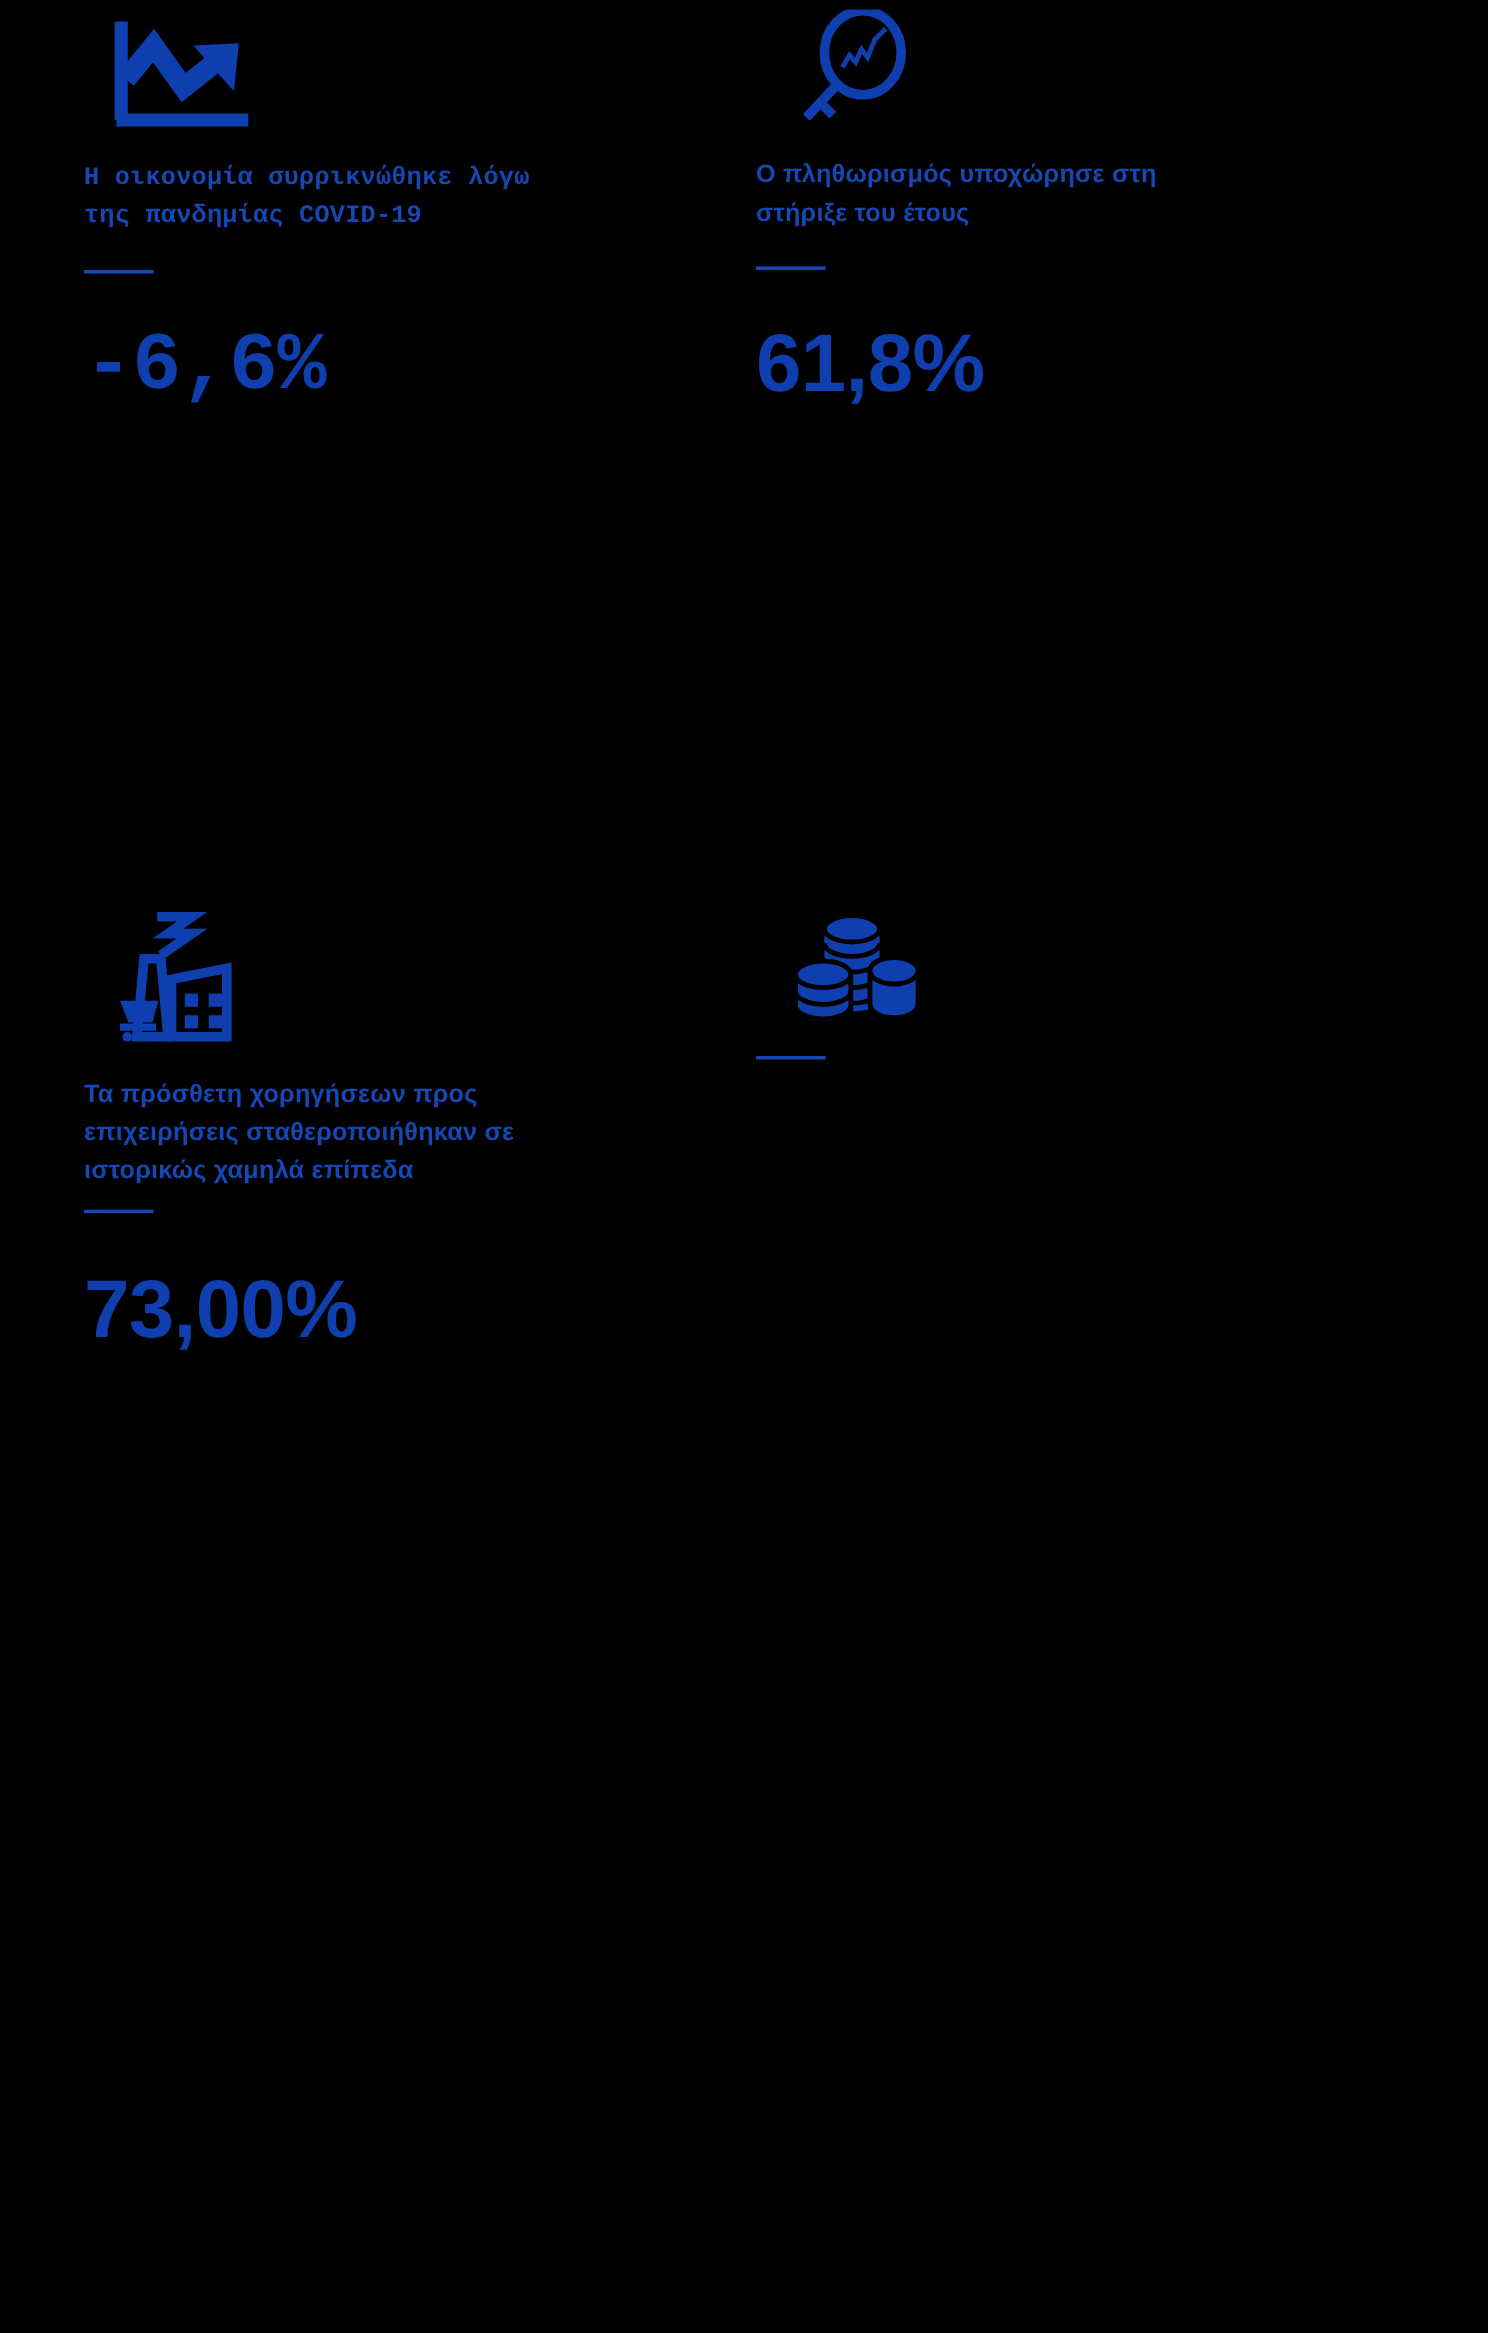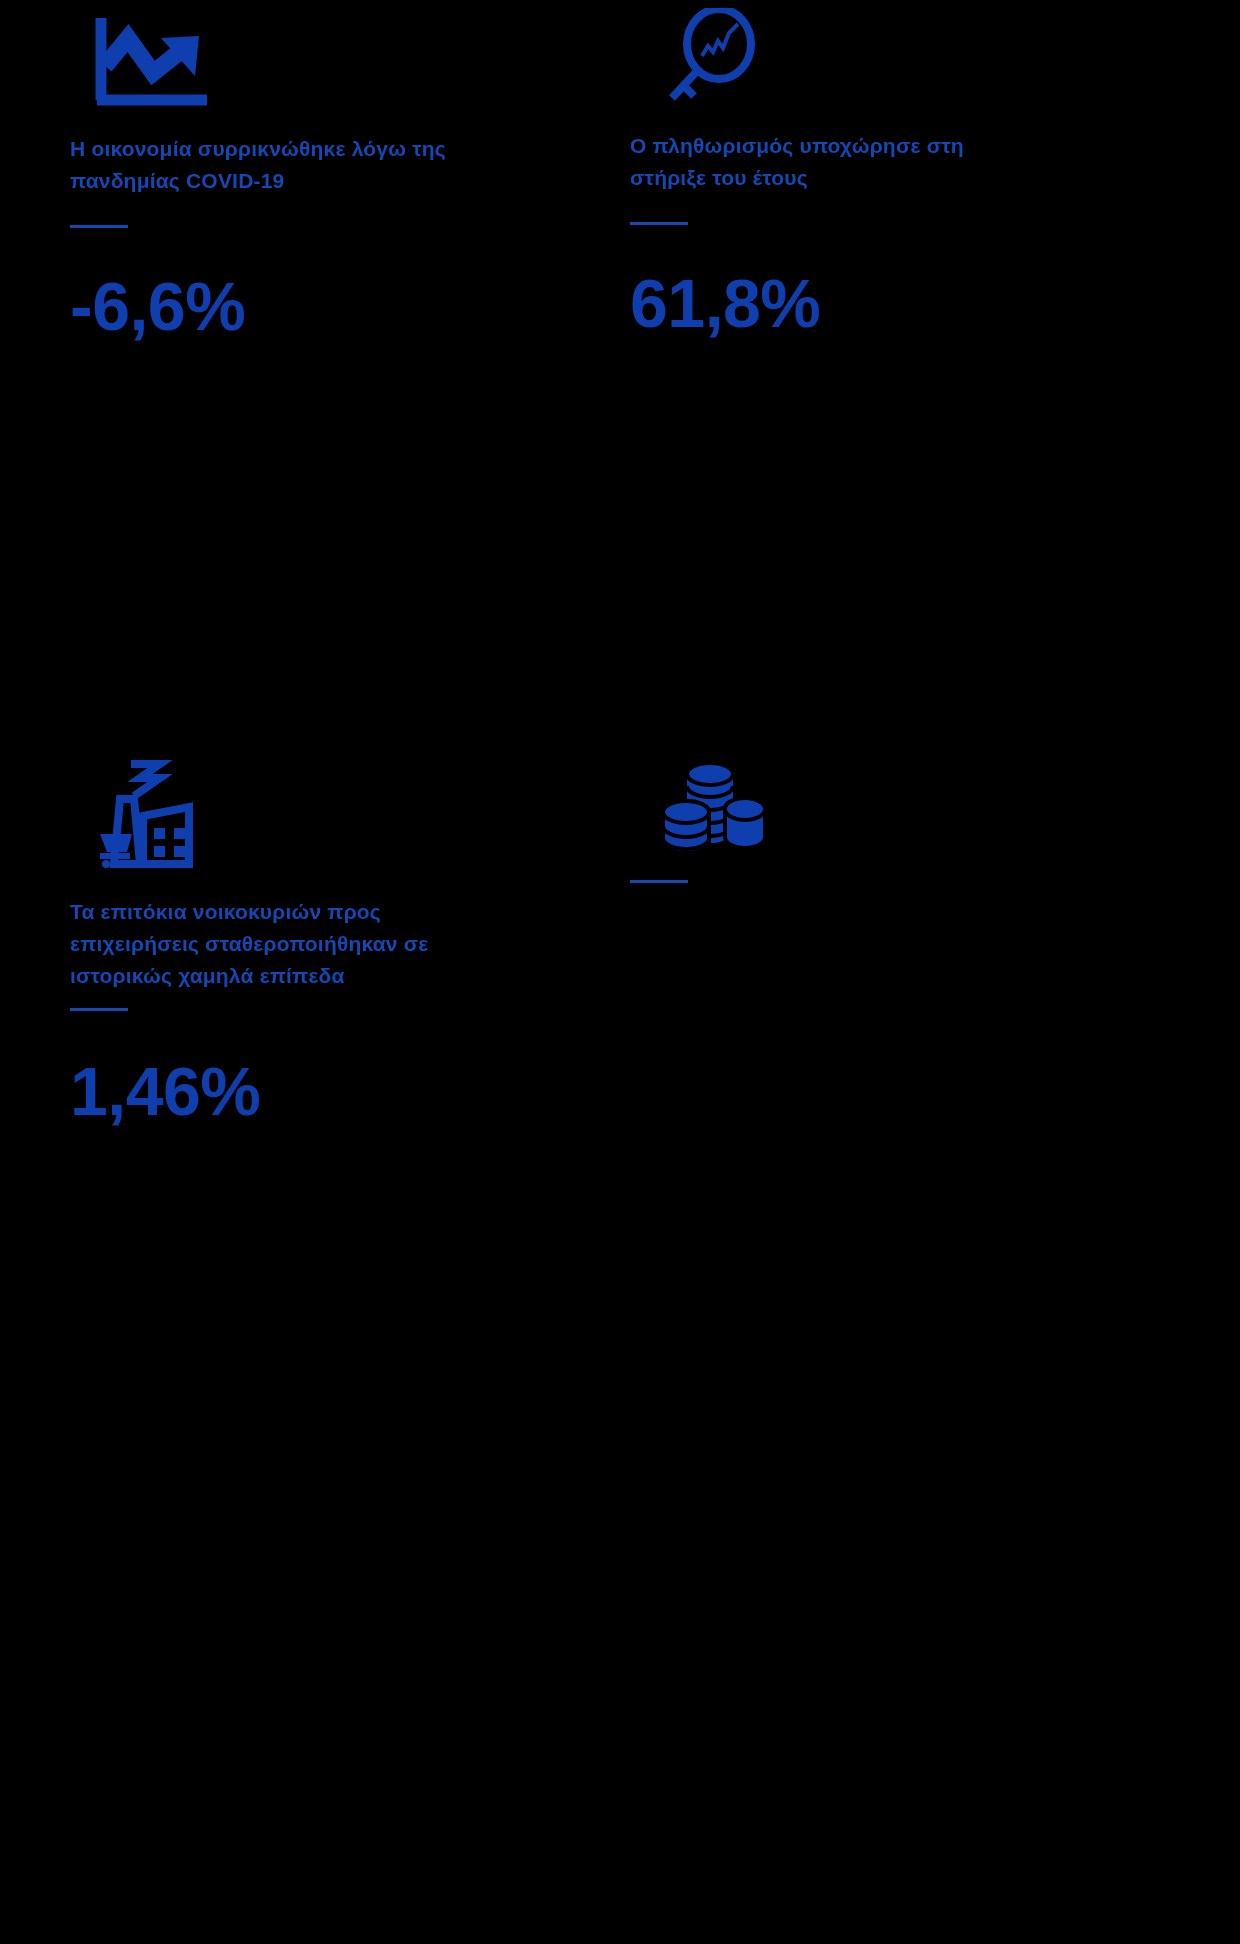--- a/index.html
+++ b/index.html
@@ -26,21 +26,21 @@
     column-gap: 0px;
     padding: 0;
   }
 
   .stat-card {
     position: relative;
     box-sizing: border-box;
   }
 
   
-  .card-1 { padding: 8px 20px 0 35px; }
+  .card-1 { padding: 8px 20px 0 35px; font-family: Liberation Mono, monospace; }
   .card-2 { padding: 8px 20px 0 30px; }
   .card-3 { padding: 18px 20px 0 35px; }
   .card-4 { padding: 18px 20px 0 30px; }
 
   .card-2, .card-4 { margin-left: 35px; }
 
   .icon-wrap {
     display: block;
     color: #0F3FAF;
     line-height: 0;
@@ -125,23 +125,23 @@
         <rect x="64" y="74" width="11" height="11" fill="#0F3FAF"></rect>
         <rect x="84" y="74" width="11" height="11" fill="#0F3FAF"></rect>
         <rect x="64" y="92" width="11" height="11" fill="#0F3FAF"></rect>
         <rect x="84" y="92" width="11" height="11" fill="#0F3FAF"></rect>
         <path d="M10 80 L42 80 L37 98 L17 98 Z" fill="#0F3FAF"></path>
         <path d="M10 102 L40 102" stroke="#0F3FAF" stroke-width="6"></path>
         <circle cx="16" cy="110" r="4" fill="#0F3FAF"></circle>
         <circle cx="30" cy="110" r="4" fill="#0F3FAF"></circle>
       </svg>
     </span>
-    <p class="caption">Τα επιτόκια νοικοκυριών προς επιχειρήσεις σταθεροποιήθηκαν σε ιστορικώς χαμηλά επίπεδα</p>
+    <p class="caption">Τα πρόσθετη χορηγήσεων προς επιχειρήσεις σταθεροποιήθηκαν σε ιστορικώς χαμηλά επίπεδα</p>
     <hr class="divider">
-    <p class="value">1,46%</p>
+    <p class="value">73,00%</p>
   </section>
 
   <section class="stat-card card-4">
     <span class="icon-wrap icon-coins">
       <svg width="110" height="110" viewBox="0 0 110 110" fill="none" aria-hidden="true">
 
         <path d="M32 20 a23 11 0 0 1 46 0 v58 a23 11 0 0 1 -46 0 Z" fill="#0F3FAF"></path>
         <ellipse cx="55" cy="20" rx="23" ry="11" fill="#0F3FAF" stroke="#000" stroke-width="4"></ellipse>
         <path d="M32 32 a23 11 0 0 0 46 0" stroke="#000" stroke-width="4" fill="none"></path>
         <path d="M32 45 a23 11 0 0 0 46 0" stroke="#000" stroke-width="4" fill="none"></path>

